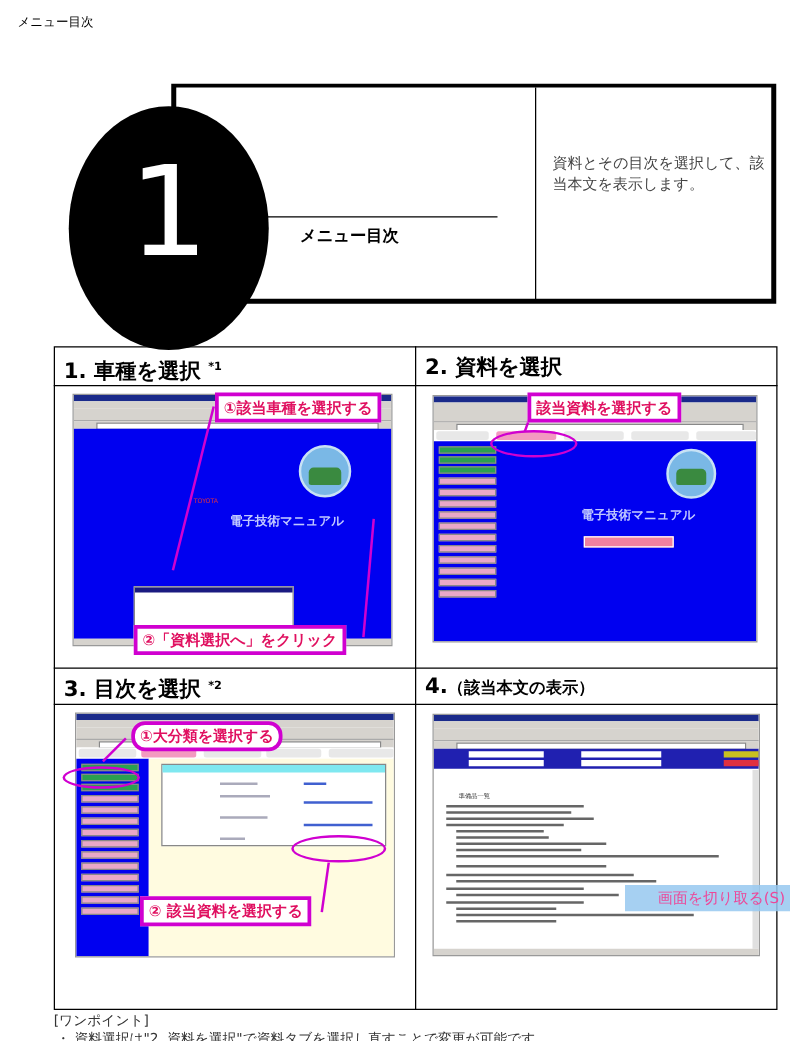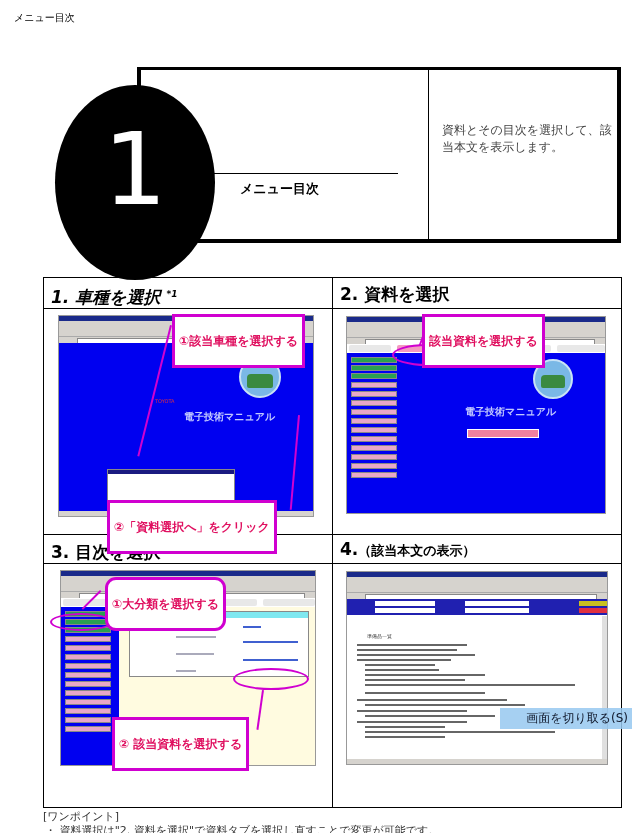--- a/index.html
+++ b/index.html
@@ -36,42 +36,42 @@
   .win-addr::after { content: ""; position: absolute; left: 18px; right: 10px; top: 1px; height: 4px; background: #fff; border: 1px solid #888; }
   .win-status { position: absolute; left: 0; bottom: 0; right: 0; height: 5px; background: #d6d3ce; }
   .blue-body { position: absolute; background: #0000f0; }
   .car-circle { position: absolute; border-radius: 50%; background: #7ab8e6; border: 2px solid #c8e2f5; }
   .car-shape { position: absolute; background: #3a8a40; border-radius: 4px 4px 2px 2px; }
   .manual-title { position: absolute; color: #c0c8ff; font-size: 10px; font-weight: bold; white-space: nowrap; }
   .toyota { position: absolute; color: #e03040; font-size: 5px; }
   .list-panel { position: absolute; background: #fff; border: 1px solid #888; }
   .list-panel .hdr { height: 4px; background: #1a1a80; }
 
-  .callout { position: absolute; background: #fff; border: 3px solid #d000d0; color: #e01060; font-weight: bold; font-size: 12px; line-height: 16px; padding: 16px 4px; white-space: nowrap; }
+  .callout { position: absolute; background: #fff; border: 3px solid #d000d0; color: #e01060; font-weight: bold; font-size: 12px; line-height: 16px; padding: 1px 4px; white-space: nowrap; }
   .pointer { position: absolute; background: #d000d0; width: 2px; transform-origin: top left; }
   .ring { position: absolute; border: 2px solid #d000d0; border-radius: 50%; }
 
   .tabs-row { position: absolute; left: 0; right: 0; height: 9px; background: #fff; }
   .tab { position: absolute; top: 1px; height: 7px; background: #e8e8e8; border-radius: 2px; }
   .tab.active { background: #f39ac0; }
   .side-btn { position: absolute; left: 4px; width: 46px; height: 6px; border: 1px solid #888; }
   .side-btn.green { background: #2aa050; }
   .side-btn.pink { background: #e8a8c8; }
   .pink-btn { position: absolute; background: #f080a0; border: 1px solid #fff; }
 
   .toc-area { position: absolute; background: #fffbe0; }
   .toc-table { position: absolute; background: #fff; border: 1px solid #888; }
   .toc-table .th { height: 6px; background: #7fe8f0; }
   .tline { position: absolute; height: 2px; background: #aab; }
 
   .doc-header-bar { position: absolute; left: 0; right: 0; background: #2020b0; }
   .doc-title-band { position: absolute; background: #f6b8f0; color: #303090; font-size: 8px; font-weight: bold; white-space: nowrap; padding-left: 2px; line-height: 13px; }
   .doc-text { position: absolute; height: 2px; background: #666; }
 
-  .snip-tip { left: 500px; top: 708px; width: 132px; height: 21px; background: rgba(150,200,240,0.85); color: #0f172a; font-size: 12px; line-height: 21px; text-align: right; padding-right: 4px; }
+  .snip-tip { left: 500px; top: 708px; width: 132px; height: 21px; background: rgba(150,200,240,0.85); color: #ec4899; font-size: 12px; line-height: 21px; text-align: right; padding-right: 4px; }
 
   .onepoint { left: 43px; top: 811px; font-size: 11px; color: #333; line-height: 14px; }
   .bullets { left: 45px; }
   .bullet { font-size: 11px; color: #333; line-height: 14px; white-space: nowrap; }
 </style>
 </head>
 <body>
 
 <div class="abs page-label">メニュー目次</div>
 
@@ -84,21 +84,21 @@
 <div class="abs title-rule"></div>
 <div class="abs title-sub">メニュー目次</div>
 <div class="abs title-desc">資料とその目次を選択して、該当本文を表示します。</div>
 
 <div class="abs grid"></div>
 <div class="abs vline"></div>
 <div class="abs hline" style="top:308px;"></div>
 <div class="abs hline" style="top:534px;"></div>
 <div class="abs hline" style="top:563px;"></div>
 
-<div class="abs step-title" style="left:51px; top:284px;font-style:italic;">
+<div class="abs step-title" style="left:51px; top:284px;">
   <span>1.</span>&nbsp;<span>車種を選択</span>&nbsp;<sup>*1</sup>
 </div>
 <div class="abs step-title" style="left:340px; top:284px;">
   <span>2.</span>&nbsp;<span>資料を選択</span>
 </div>
 <div class="abs step-title" style="left:51px; top:539px;">
   <span>3.</span>&nbsp;<span>目次を選択</span>&nbsp;<sup>*2</sup>
 </div>
 <div class="abs step-title" style="left:340px; top:539px;">
   <span>4.</span><span style="font-size:13px;">（該当本文の表示）</span>

